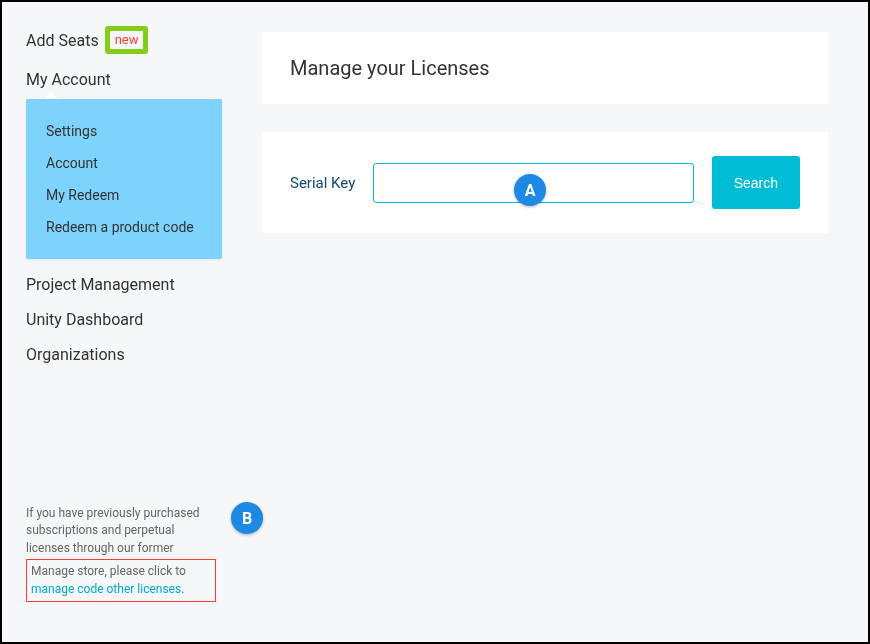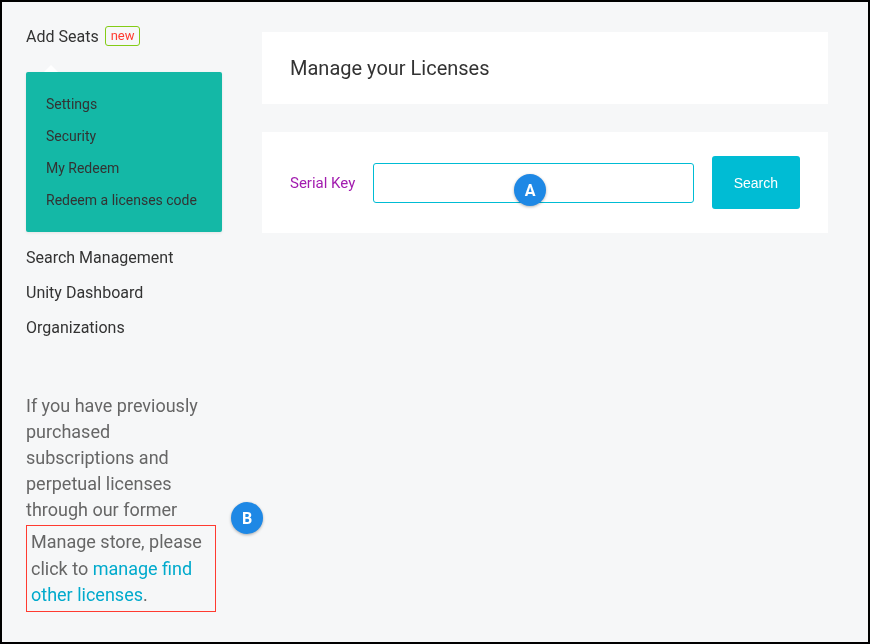--- a/index.html
+++ b/index.html
@@ -26,34 +26,34 @@
     .ss-item {
       font-size: 16px;
       color: #333;
       margin-bottom: 16px;
       display: flex;
       align-items: center;
       gap: 6px;
       cursor: pointer;
     }
     .badge-new {
-      border: 1px solid #84cc16;
+      border: 5px solid #84cc16;
       color: #ff3b30;
       border-radius: 3px;
       padding: 0 5px;
       font-size: 13px;
       line-height: 18px;
     }
     .ss-account-wrap {
       position: relative;
       margin-bottom: 16px;
     }
     .submenu {
       position: relative;
-      background: #14b8a6;
+      background: #7dd3fc;
       border-radius: 2px;
       margin-top: 10px;
       padding: 16px 10px;
       box-shadow: 0 1px 3px rgba(0,0,0,0.08);
     }
     .submenu::before {
       content: "";
       position: absolute;
       top: -7px;
       left: 18px;
@@ -66,21 +66,21 @@
       font-size: 14px;
       color: #333;
       padding: 8px 10px;
       cursor: pointer;
     }
     .ss-footer {
       margin-top: auto;
       padding-top: 40px;
     }
     .footnote {
-      font-size: 18px;
+      font-size: 12px;
       color: #666;
       line-height: 1.45;
       margin-bottom: 16px;
       max-width: 190px;
     }
     .footnote a { color: #00aacc; text-decoration: none; cursor: pointer; }
     .hl-box {
       border: 1px solid #ff3b30;
       padding: 3px 4px;
       display: block;
@@ -101,21 +101,21 @@
       font-weight: 400;
       color: #333;
     }
     .search-row {
       display: flex;
       align-items: center;
       gap: 18px;
     }
     .search-label {
       font-size: 15px;
-      color: #a21caf;
+      color: #0c4a6e;
       white-space: nowrap;
     }
     .search-input {
       flex: 1;
       height: 40px;
       border: 1px solid #00bcd4;
       border-radius: 3px;
       padding: 0 10px;
       font-size: 14px;
       outline: none;
@@ -152,44 +152,47 @@
 <body>
 
 <div class="page">
   <aside class="sidebar">
     <div class="ss-item">
       <span>Add Seats</span>
       <span class="badge-new">new</span>
     </div>
 
     <div class="ss-account-wrap">
+      <div class="ss-item" style="margin-bottom:0">
+        <span>My Account</span>
+      </div>
       <div class="submenu">
         <div class="submenu-item">Settings</div>
-        <div class="submenu-item">Security</div>
+        <div class="submenu-item">Account</div>
         <div class="submenu-item">My Redeem</div>
-        <div class="submenu-item">Redeem a licenses code</div>
-      </div>
-    </div>
-
-    <div class="ss-item">
-      <span>Search Management</span>
+        <div class="submenu-item">Redeem a product code</div>
+      </div>
+    </div>
+
+    <div class="ss-item">
+      <span>Project Management</span>
     </div>
     <div class="ss-item">
       <span>Unity Dashboard</span>
     </div>
     <div class="ss-item">
       <span>Organizations</span>
     </div>
 
     <div class="ss-footer">
       <div class="footnote">
         <span>If you have previously purchased subscriptions and perpetual licenses through our former</span>
         <span class="hl-box">
           <span>Manage store, please click to</span>
-          <a>manage find other licenses</a><span>.</span>
+          <a>manage code other licenses</a><span>.</span>
         </span>
       </div>
     </div>
   </aside>
 
   <main class="main">
     <div class="card">
       <h1 class="page-title">Manage your Licenses</h1>
     </div>
     <div class="card">

